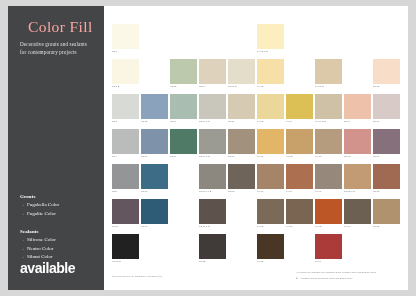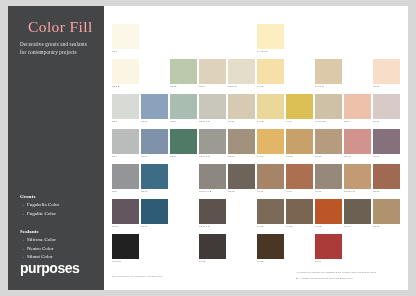--- a/index.html
+++ b/index.html
@@ -105,21 +105,21 @@
             <span>Neutro Color</span>
           </li>
           <li>
             <span class="arrow">→</span>
             <span>Silmat Color</span>
           </li>
         </ul>
       </div>
     </div>
 
-    <div class="logo">purposes</div>
+    <div class="logo">available</div>
   </div>
 
   <div class="sheet">
     <div class="grid" id="swatch-grid">
         <div class="row">
           <div class="cell">
             <span class="chip" style="background: rgb(251, 248, 232);"></span>
             <span class="code">02 1</span>
           </div>
           <div class="cell">

